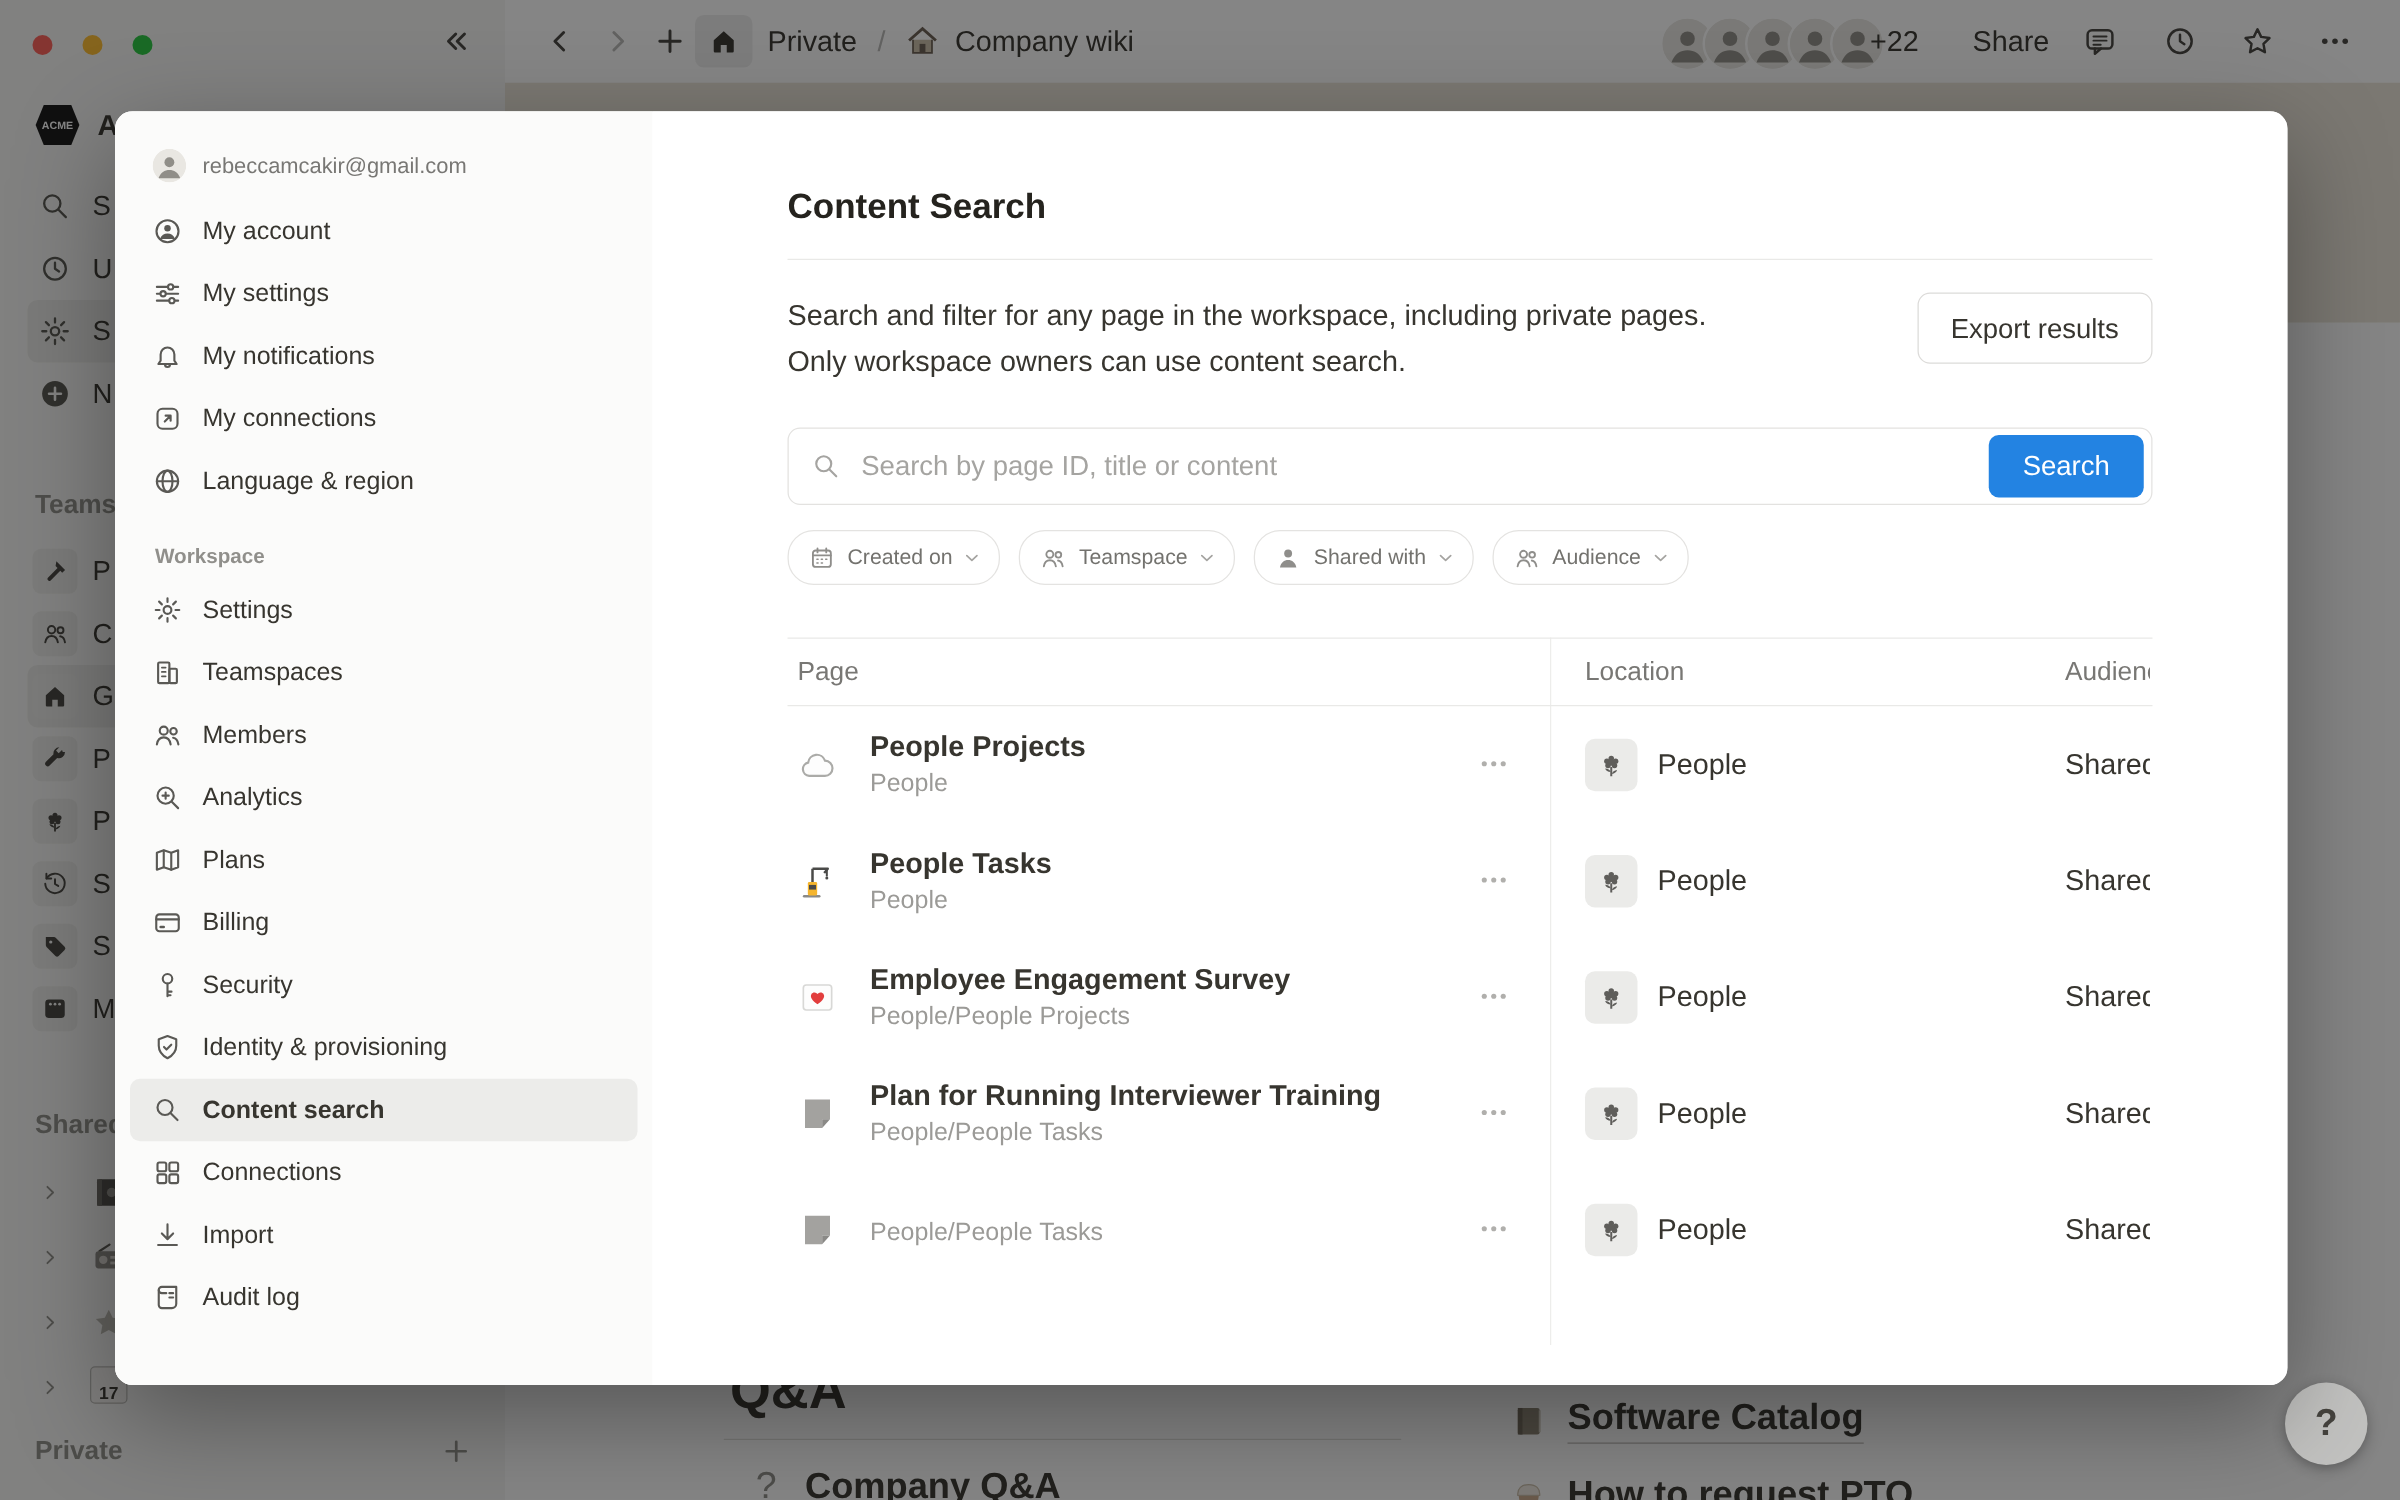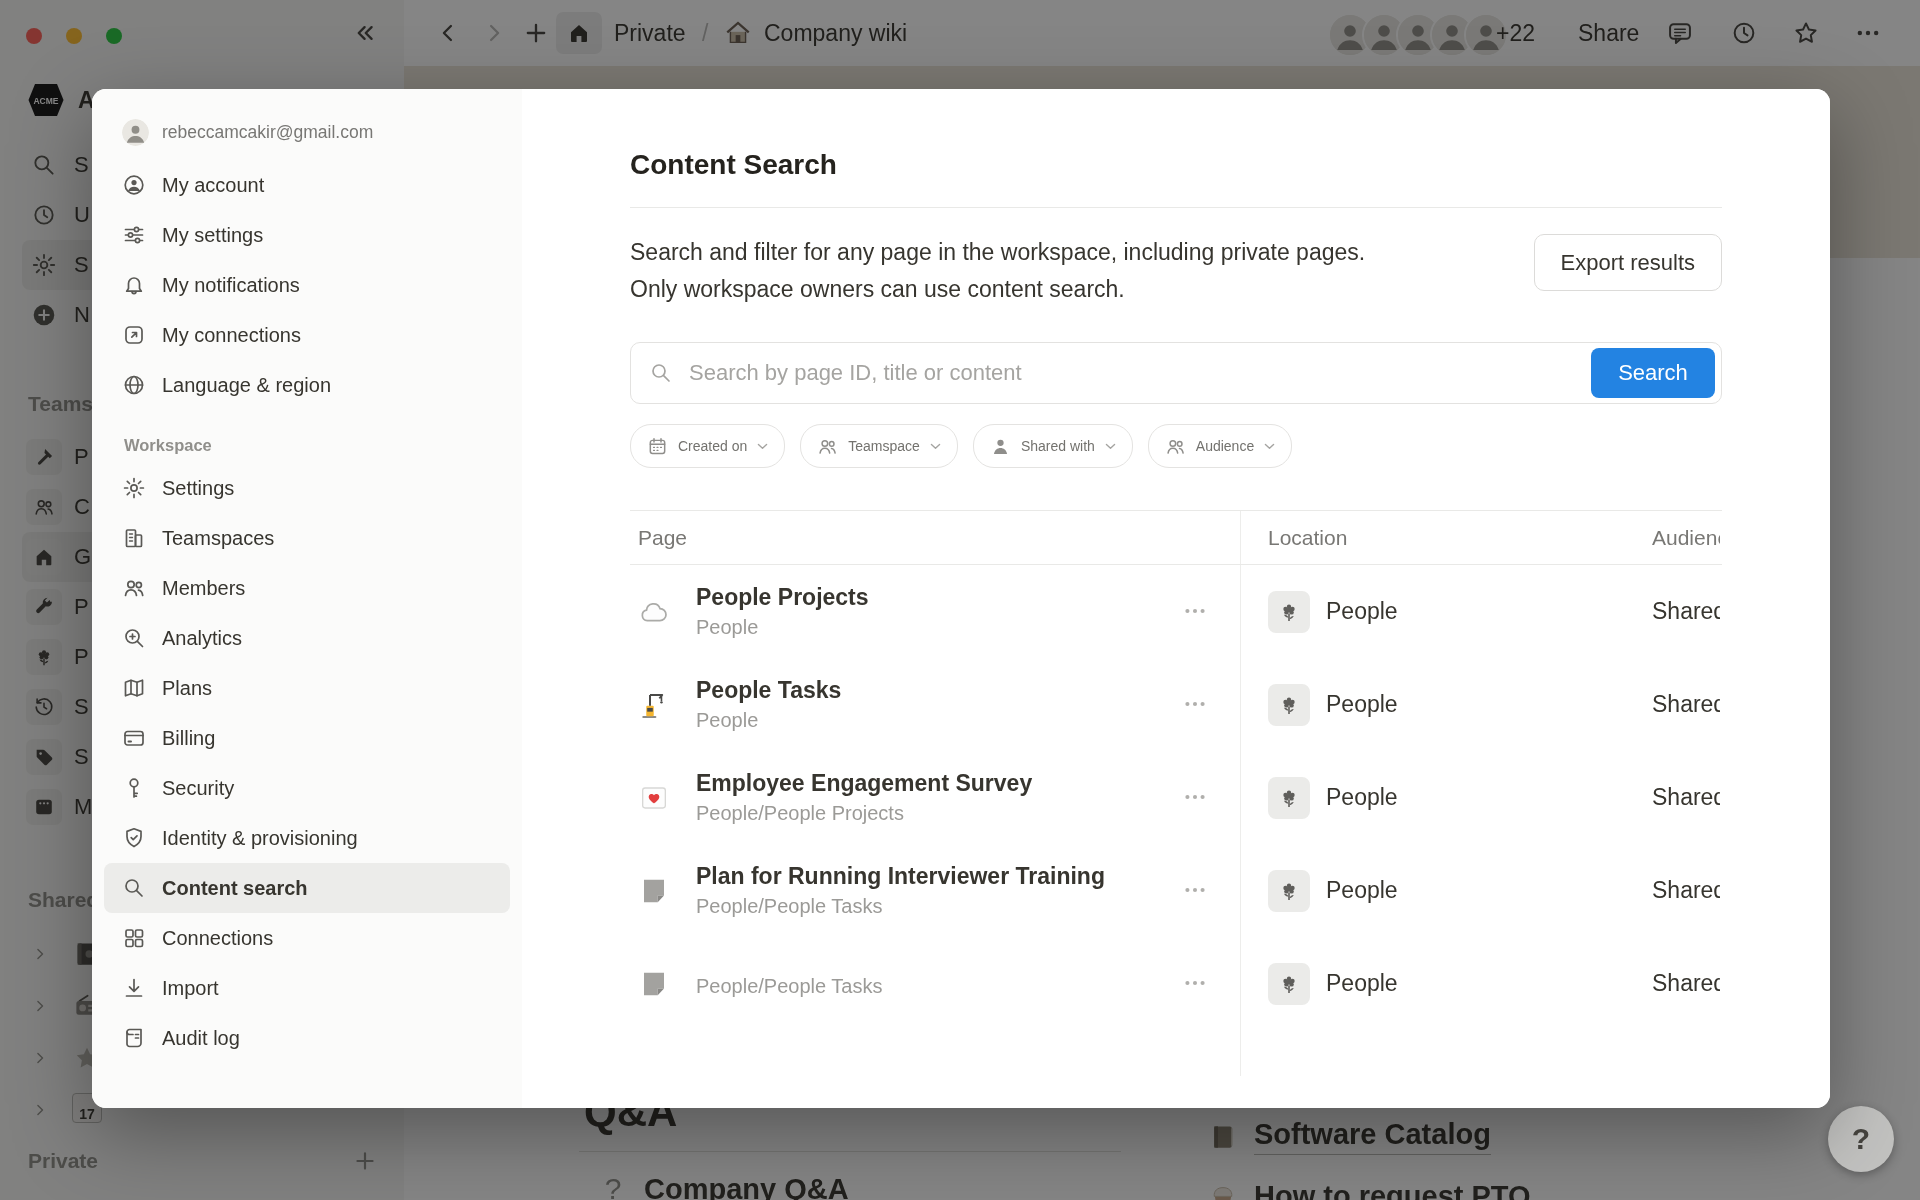--- a/index.html
+++ b/index.html
@@ -84,21 +84,21 @@
   .searchbar .ic{width:24px;height:24px;color:#A5A4A1;flex:none;}
   .searchbar input{flex:1;border:none;outline:none;font-size:22px;margin-left:14px;color:#37352F;
     font-family:"Liberation Sans",sans-serif;background:transparent;}
   .searchbar input::placeholder{color:#A5A4A1;}
   .search-btn{width:124px;height:50px;margin-right:6px;flex:none;background:#2383E2;border:none;border-radius:8px;
     color:#fff;font-size:22px;font-weight:400;font-family:"Liberation Sans",sans-serif;cursor:pointer;}
   .chips{margin-top:20px;display:flex;gap:15px;}
   .chip{height:42px;border:1px solid #E4E3E1;border-radius:21px;display:flex;align-items:center;
     padding:0 14px 0 16px;background:#fff;cursor:pointer;}
   .chip .ic{width:21px;height:21px;color:#8F8E8B;flex:none;}
-  .chip .chip-label{margin:0 8px 0 10px;font-size:14px;color:#73726E;}
+  .chip .chip-label{margin:0 8px 0 10px;font-size:17px;color:#73726E;}
   .chip .chev{width:15px;height:15px;color:#A5A4A1;}
   .chips2{margin-top:14px;display:flex;}
   .chip.active-chip{background:rgba(35,131,226,0.06);}
   .chip.active-chip .ic,.chip.active-chip .chev{color:#2383E2;}
   .chip.active-chip .chip-label{color:#2383E2;}
 
   .table{margin-top:42px;position:relative;height:542px;}
   .t-vline{position:absolute;left:610px;top:0;bottom:-24px;width:1px;background:#EDEDEB;}
   .t-head{position:relative;height:53px;border-top:1px solid #E9E9E7;border-bottom:1px solid #E9E9E7;}
   .t-hcell{position:absolute;top:0;height:53px;display:flex;align-items:center;font-size:21px;color:#787774;}

